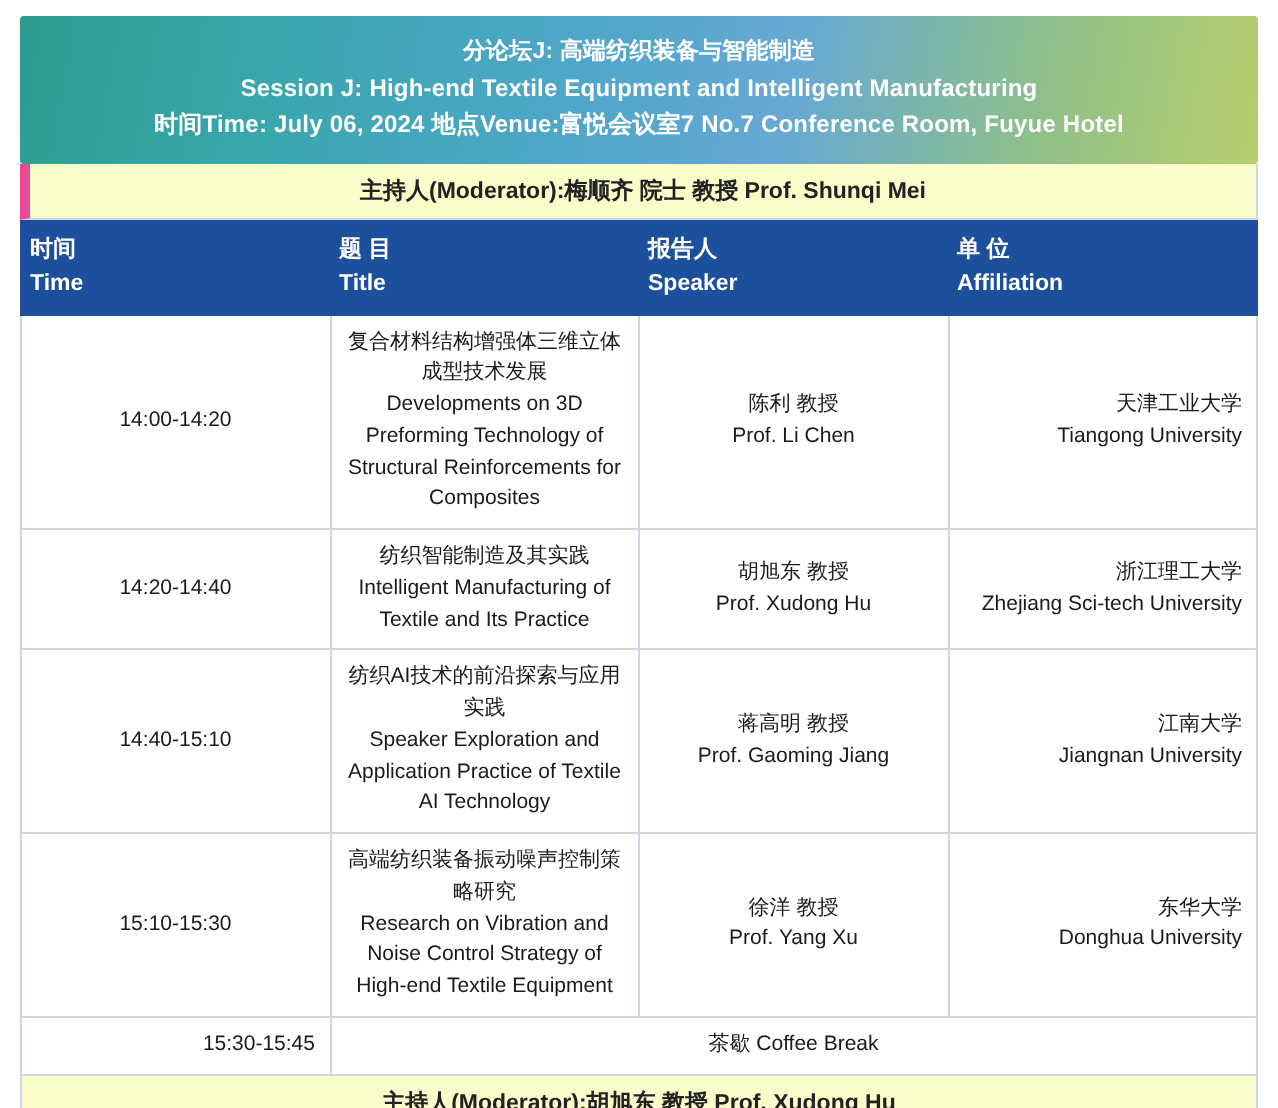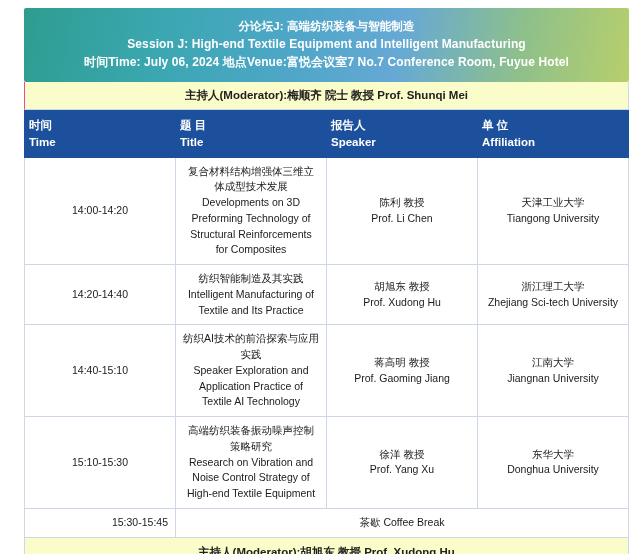--- a/index.html
+++ b/index.html
@@ -11,21 +11,21 @@
     font-family: "Liberation Sans", sans-serif;
     -webkit-font-smoothing: antialiased;
   }
   #page {
     width: 639px;
     height: 554px;
     position: relative;
     background: #ffffff;
     overflow: hidden;
     box-sizing: border-box;
-    padding: 8px 10px 10px 24px;
+    padding: 8px 10px 10px 10px;
   }
   .banner {
     background: linear-gradient(100deg, #2e9d8f 0%, #3aa7b0 22%, #4fa6c9 45%, #66a9d4 62%, #8fc08a 82%, #b7cf6c 100%);
     color: #ffffff;
     text-align: center;
     padding: 10px 6px 11px 6px;
     line-height: 1.5;
     border-radius: 2px;
   }
   .banner .ln {
@@ -36,21 +36,21 @@
   .banner .ln.big {
     font-size: 12px;
   }
   .moderator {
     background: #fafcc9;
     text-align: center;
     font-size: 11.5px;
     font-weight: bold;
     color: #222222;
     padding: 6px 4px;
-    border-left: 1px solid #ec4899;
+    border-left: 5px solid #ec4899;
     border-right: 1px solid #cfd6e6;
     border-bottom: 1px solid #cfd6e6;
   }
   table.sched {
     width: 100%;
     border-collapse: collapse;
     table-layout: fixed;
   }
   table.sched th {
     background: #1c4f9c;
@@ -79,21 +79,21 @@
   }
   td.title {
     text-align: center;
   }
   td.speaker {
     text-align: center;
     width: 112px;
     margin-left: 12px;
   }
   td.affil {
-    text-align: center;
+    text-align: right;
     width: 118px;
     margin-left: 41px;
   }
   .cn {
     display: block;
   }
   .en {
     display: block;
   }
   tr.break td {

